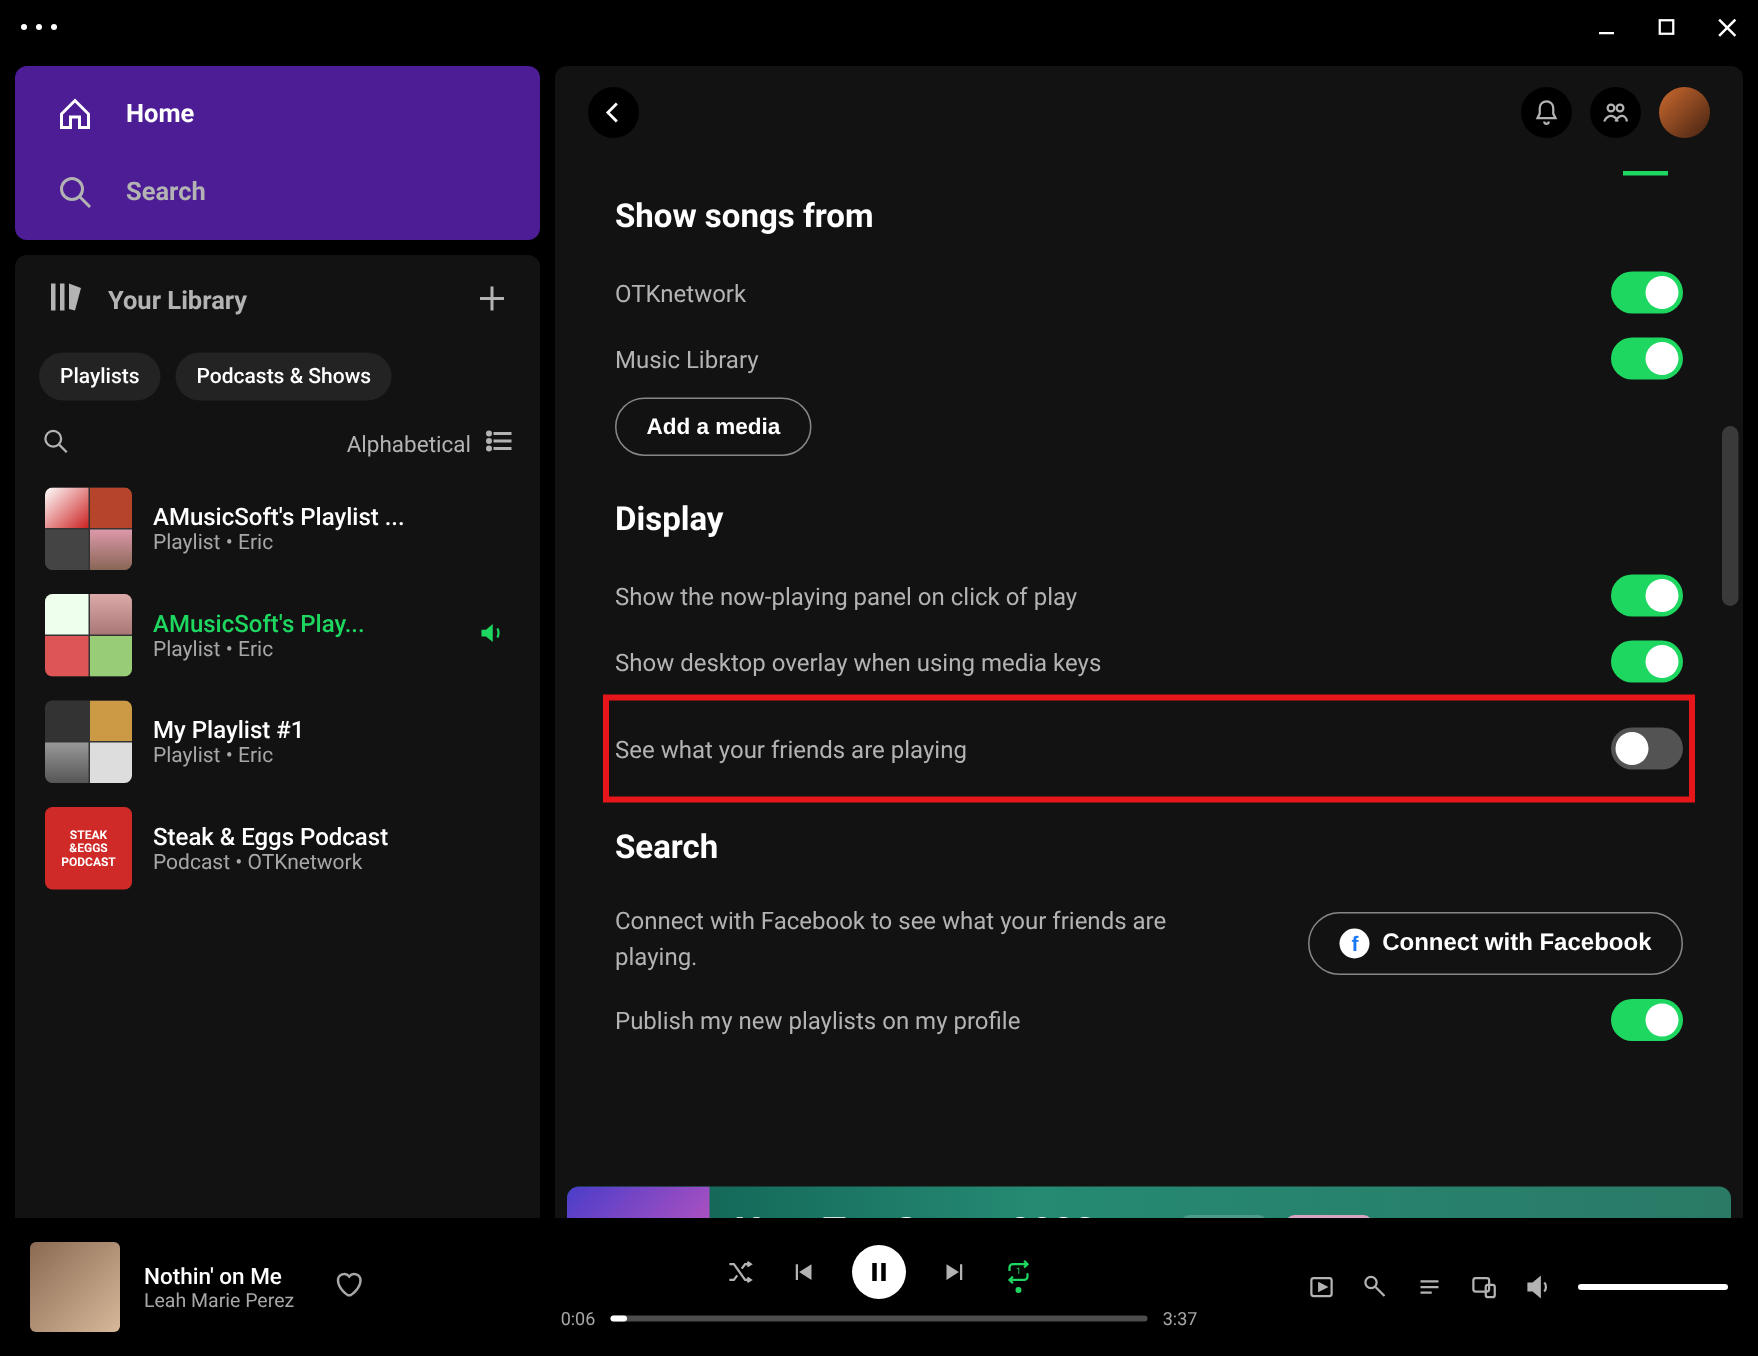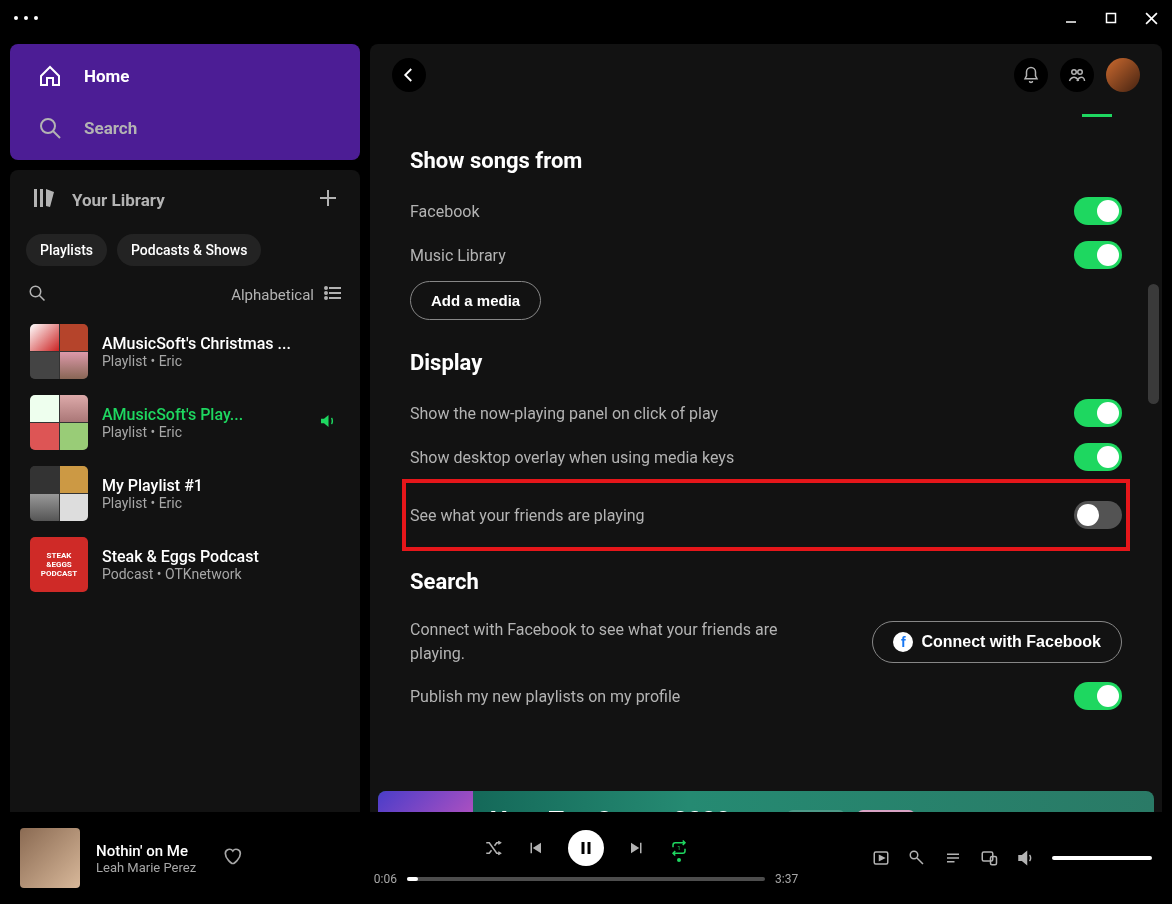--- a/index.html
+++ b/index.html
@@ -78,31 +78,31 @@
 
   
   .main { flex:1; background:#121212; border-radius:8px; display:flex; flex-direction:column; overflow:hidden; position:relative;}
   .main-header { display:flex; justify-content:space-between; align-items:center; padding:14px 22px; }
   .back-btn { width:34px; height:34px; border-radius:50%; background:#000; display:flex; align-items:center; justify-content:center; cursor:pointer;}
   .header-right { display:flex; gap:12px; align-items:center; }
   .hdr-icon { width:34px; height:34px; border-radius:50%; background:#000; display:flex; align-items:center; justify-content:center; color:#b3b3b3; cursor:pointer;}
   .avatar { width:34px; height:34px; border-radius:50%; background:linear-gradient(135deg,#cc6a2f,#442211); cursor:pointer; }
 
   .settings-body { flex:1; overflow:auto; padding:10px 40px 0 40px; position:relative;}
-  .settings-body h2 { font-size:22px; font-weight:700; margin-bottom:16px; margin-top:32px;}
+  .settings-body h2 { font-size:22px; font-weight:700; margin-bottom:16px; margin-top:16px;}
   .setting-row { display:flex; justify-content:space-between; align-items:center; padding:8px 0; color:#b3b3b3; font-size:16px;}
   .setting-row.highlighted { outline:4px solid #e6161a; padding:18px 4px; margin:4px -4px; }
   .toggle { width:48px; height:28px; border-radius:999px; position:relative; cursor:pointer; flex:none;}
   .toggle.on { background:#1ed760; }
   .toggle.off { background:#535353; }
   .toggle .knob { width:22px; height:22px; border-radius:50%; background:#fff; position:absolute; top:3px; }
   .toggle.on .knob { right:3px; }
   .toggle.off .knob { left:3px; }
   .pill-btn { border:1px solid #878787; border-radius:999px; padding:10px 20px; font-size:15px; font-weight:700; color:#fff; background:transparent; cursor:pointer; margin-top:4px;}
-  .social-row { display:flex; justify-content:space-between; align-items:center; gap:30px; }
+  .social-row { display:flex; justify-content:space-between; align-items:flex-end; gap:30px; }
   .social-text { flex:1; color:#b3b3b3; font-size:16px; line-height:1.5; max-width:420px;}
   .fb-btn { border:1px solid #878787; border-radius:999px; padding:10px 20px; font-size:16px; font-weight:700; display:flex; align-items:center; gap:8px; cursor:pointer; background:transparent; color:#fff;}
   .fb-circle { width:20px; height:20px; border-radius:50%; background:#fff; color:#1877f2; display:flex; align-items:center; justify-content:center; font-weight:900; font-size:14px;}
   
   .scrollbar-stub { position:absolute; right:3px; top:240px; width:11px; height:120px; background:#3a3a3a; border-radius:6px; }
   .green-stub { position:absolute; right:50px; top:70px; width:30px; height:3px; background:#1ed760; }
 
   .banner { margin:0 8px 8px 8px; height:95px; border-radius:8px; background:linear-gradient(90deg,#0d5a4e 0%, #258a72 40%, #2a7a66 100%); display:flex; align-items:center; padding:0 24px 0 0; overflow:hidden; gap:18px; cursor:pointer;}
   .banner-art { width:95px; height:95px; background:linear-gradient(135deg,#4a3dc9,#e85cbb); display:flex; flex-direction:column; align-items:center; justify-content:center; font-size:9px; text-align:center; font-weight:700;}
   .banner-art .yr { font-size:22px; }
@@ -239,21 +239,21 @@
       </div>
       <div class="lib-list">
         <div class="lib-item">
           <div class="lib-art grid-art">
             <div class="tile" style="background:linear-gradient(135deg,#fff,#c22);"></div>
               <div class="tile" style="background:#b5442b;"></div>
             <div class="tile" style="background:#444;"></div>
               <div class="tile" style="background:linear-gradient(#d9a,#865);"></div>
           </div>
           <div class="lib-info">
-            <div class="lib-title">AMusicSoft's Christmas ...</div>
+            <div class="lib-title">AMusicSoft's Playlist ...</div>
             <div class="lib-sub">Playlist • Eric</div>
           </div>
         </div>
         <div class="lib-item current">
           <div class="lib-art grid-art">
             <div class="tile" style="background:#efe;"></div>
               <div class="tile" style="background:linear-gradient(#daa,#a77);"></div>
             <div class="tile" style="background:#d55;"></div>
               <div class="tile" style="background:#9c7;"></div>
           </div>
@@ -314,21 +314,21 @@
             </svg>
         </div>
         <div class="avatar"></div>
       </div>
     </div>
     <div class="green-stub"></div>
 
     <div class="settings-body">
       <h2>Show songs from</h2>
       <div class="setting-row">
-        <span>Facebook</span>
+        <span>OTKnetwork</span>
         <div class="toggle on">
             <div class="knob"></div>
           </div>
       </div>
       <div class="setting-row">
         <span>Music Library</span>
         <div class="toggle on">
             <div class="knob"></div>
           </div>
       </div>

